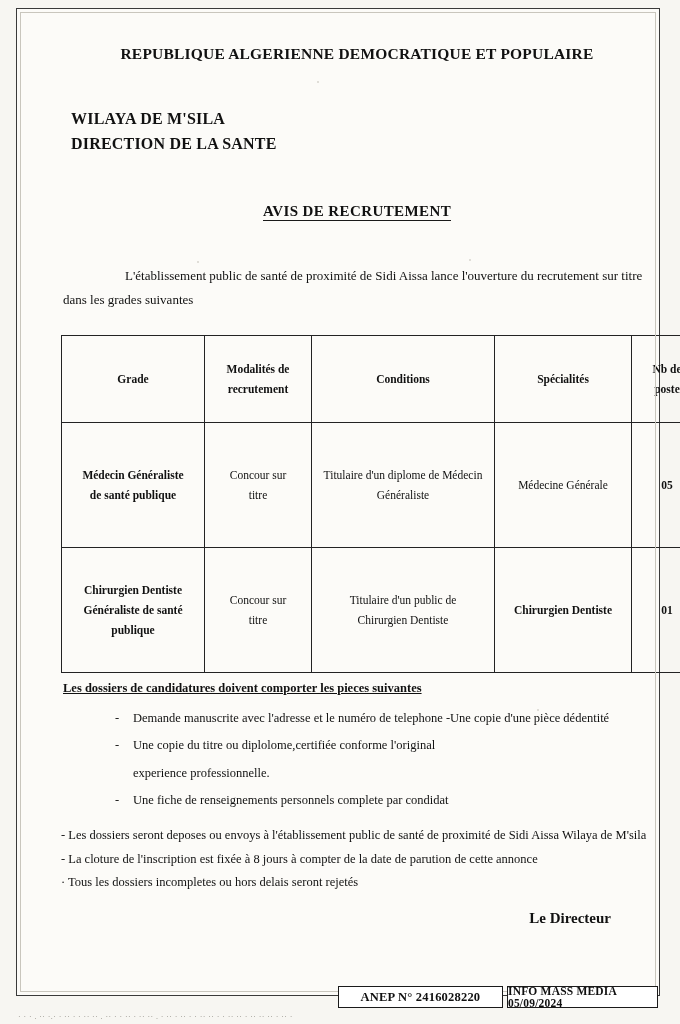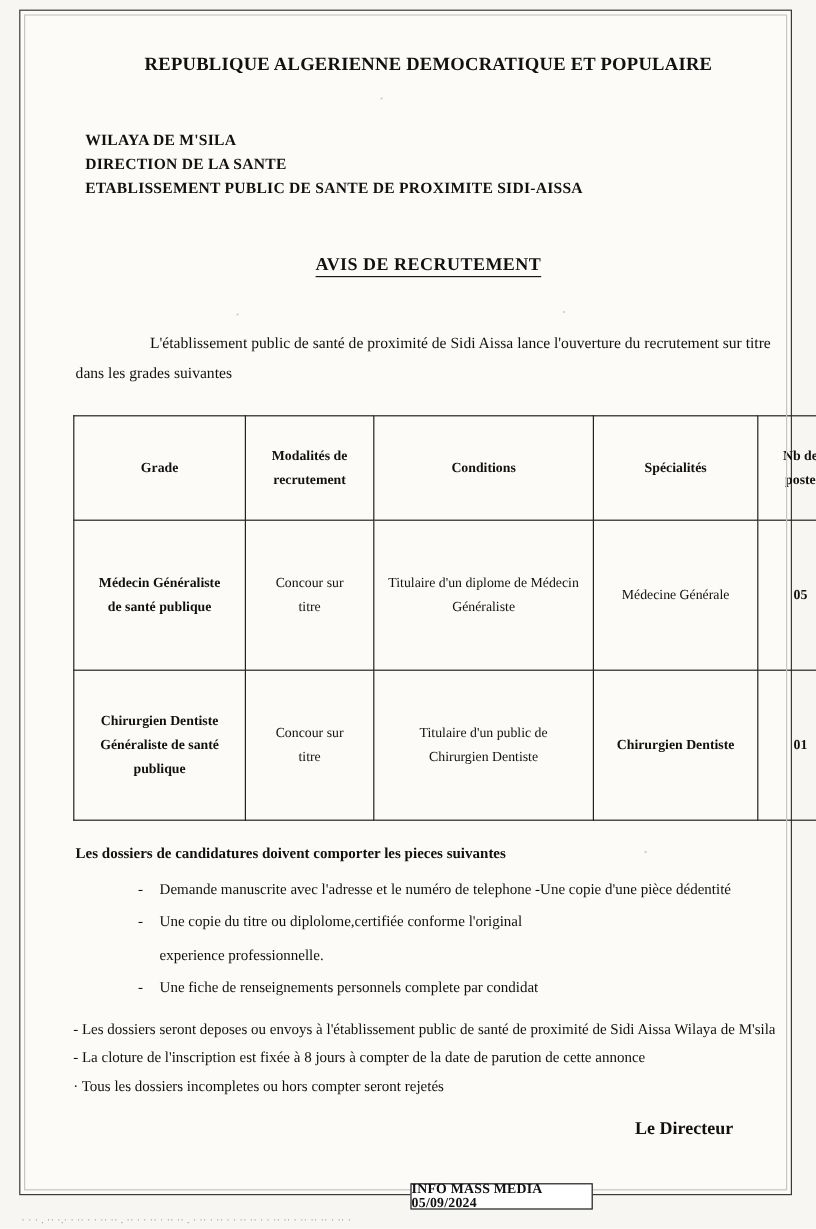--- a/index.html
+++ b/index.html
@@ -54,21 +54,21 @@
     text-align: center;
     font-weight: bold;
     font-size: 15.5px;
     letter-spacing: 0.2px;
     margin-top: 6px;
   }
 
   .admin-block {
     margin-top: 44px;
     font-weight: bold;
-    font-size: 13px;
+    font-size: 16px;
     line-height: 1.55;
     letter-spacing: 0.2px;
     padding-left: 14px;
   }
 
   .subject {
     text-align: center;
     font-weight: bold;
     font-size: 15px;
     margin-top: 46px;
@@ -112,24 +112,25 @@
   td.bold-cell, th {
     font-weight: bold;
   }
   .col-grade { width: 132px; }
   .col-mod   { width: 96px; }
   .col-cond  { width: 172px; }
   .col-spec  { width: 126px; }
   .col-nb    { width: 60px; }
 
   .docs-title {
-    margin-top: 20px;
+    margin-top: 8px;
     font-weight: bold;
     font-size: 12.5px;
     padding-left: 6px;
+    text-decoration: underline;
   }
 
   ul.docs {
     margin: 10px 0 0 0;
     padding-left: 76px;
     list-style: none;
     font-size: 12.5px;
   }
   ul.docs li {
     position: relative;
@@ -211,21 +212,20 @@
 <div class="page">
   <div class="scan-frame">
 
     <div class="content">
 
       <div class="title-main">REPUBLIQUE ALGERIENNE DEMOCRATIQUE ET POPULAIRE</div>
 
       <div class="admin-block">
         <div>WILAYA DE M'SILA</div>
         <div>DIRECTION DE LA SANTE</div>
-        <div>ETABLISSEMENT PUBLIC DE SANTE DE PROXIMITE  SIDI-AISSA</div>
       </div>
 
       <div class="subject">
         <span>AVIS DE RECRUTEMENT</span>
       </div>
 
       <div class="intro">
         <span class="indent"></span><span>L'établissement public de santé de proximité de Sidi Aissa lance l'ouverture du recrutement sur titre</span>
         <div>dans les grades suivantes</div>
       </div>
@@ -294,32 +294,33 @@
       <ul class="docs">
         <li>Demande manuscrite avec l'adresse et le numéro de telephone -Une copie d'une pièce dédentité</li>
         <li>Une copie du titre ou diplolome,certifiée conforme l'original</li>
         <li class="nodash">experience professionnelle.</li>
         <li>Une fiche de renseignements personnels complete par condidat</li>
       </ul>
 
       <div class="notes">
         <div>- Les dossiers seront deposes ou envoys à l'établissement public de santé de proximité de Sidi Aissa Wilaya de M'sila</div>
         <div>- La cloture de l'inscription est fixée à 8 jours à compter de la date de parution de cette annonce</div>
-        <div>· Tous les dossiers incompletes ou hors compter seront rejetés</div>
+        <div>· Tous les dossiers incompletes ou hors delais seront rejetés</div>
       </div>
 
       <div class="signature">Le Directeur</div>
 
     </div>
 
     <span class="speck" style="left:300px;top:72px;width:2px;height:2px;"></span>
     <span class="speck" style="left:180px;top:252px;width:2px;height:2px;"></span>
     <span class="speck" style="left:452px;top:250px;width:2px;height:2px;"></span>
     <span class="speck" style="left:520px;top:700px;width:2px;height:2px;"></span>
     <span class="speck" style="left:60px;top:848px;width:2px;height:2px;"></span>
   </div>
 
   <div class="footer-strip">
+    <div class="anep-box">ANEP N° 2416028220</div>
     <div class="media-box">INFO MASS MEDIA 05/09/2024</div>
   </div>
 
   <div class="bottom-noise">· · ·  . ·· ·.· · ·· · ·  ·· ·· . ·· · · ·· ·  ·· ·· . · ··  · ·· ·  · ·· ·· · · ·· ·· ·  ·· ·· ·· · ·· ·</div>
 </div>
 
 </body></html>

